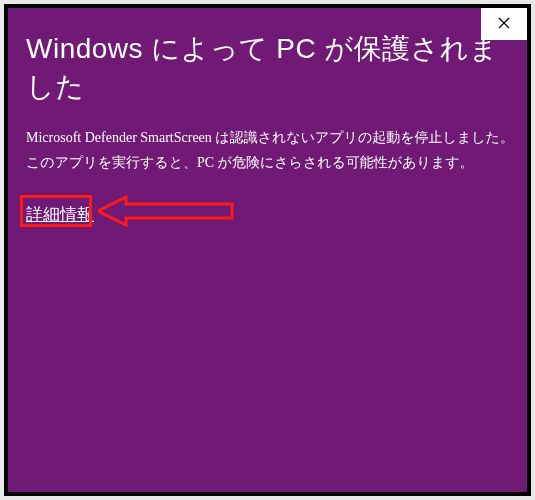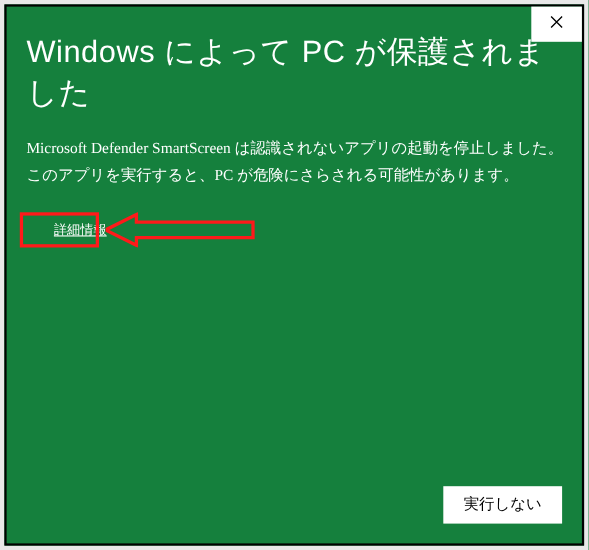--- a/index.html
+++ b/index.html
@@ -6,22 +6,22 @@
   html, body { width: 535px; height: 500px; overflow: hidden; }
   body {
     font-family: "Segoe UI", "Yu Gothic UI", Meiryo, sans-serif;
     background: #e8e8e8;
     position: relative;
   }
   .frame {
     position: absolute;
     left: 4px; top: 4px;
     width: 527px; height: 492px;
-    background: #15803d;
-    border: 2px solid #000000;
+    background: #701a75;
+    border: 4px solid #000000;
   }
   .close-btn {
     position: absolute;
     top: 0; right: 0;
     width: 46px; height: 32px;
     background: #ffffff;
     display: flex;
     align-items: center;
     justify-content: center;
     cursor: pointer;
@@ -43,24 +43,23 @@
     width: 498px;
     color: #ffffff;
     font-size: 14px;
     line-height: 1.75;
     font-family: Liberation Serif, serif;
   }
   .more-info {
     position: absolute;
     left: 18px; top: 195px;
     color: #ffffff;
-    font-size: 12px;
+    font-size: 17px;
     text-decoration: underline;
     cursor: pointer;
-    margin-left: 25px;
   }
   .highlight-box {
     position: absolute;
     left: 12px; top: 187px;
     width: 72px; height: 32px;
     border: 3px solid #ff1a1a;
     pointer-events: none;
   }
   .arrow {
     position: absolute;
@@ -102,15 +101,14 @@
   <a class="more-info">詳細情報</a>
 
   <div class="highlight-box"></div>
 
   <div class="arrow">
     <svg viewBox="0 0 140 32" width="140" height="32">
       <polygon points="0,16 28,2 28,9 134,9 134,23 28,23 28,30" fill="none" stroke="#ff1a1a" stroke-width="3" stroke-linejoin="miter"></polygon>
     </svg>
   </div>
 
-  <button class="dont-run">実行しない</button>
 
 </div>
 
 </body></html>

